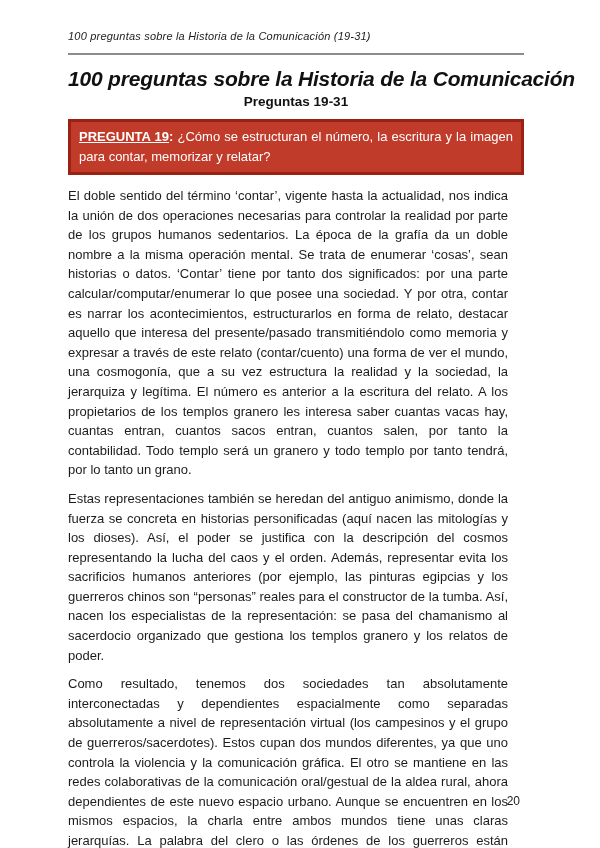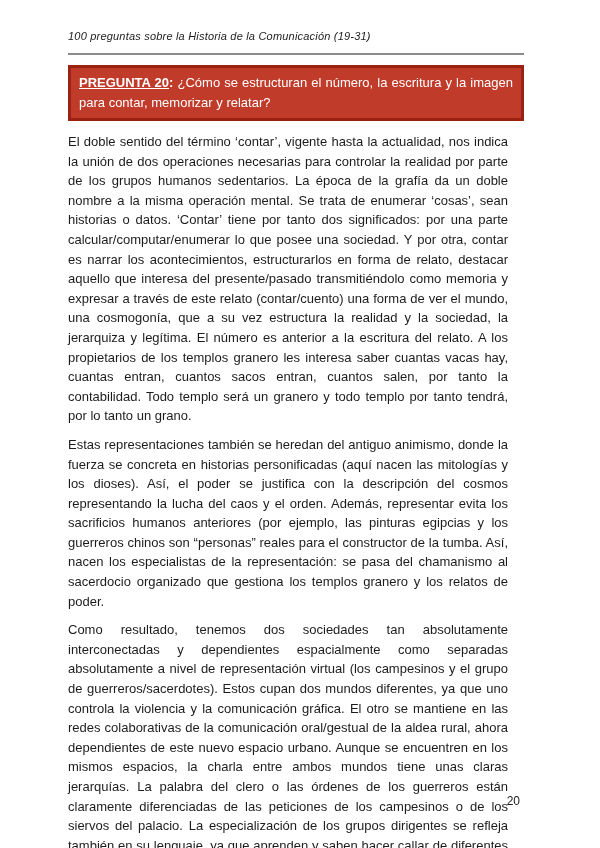--- a/index.html
+++ b/index.html
@@ -83,23 +83,25 @@
 </style>
 </head>
 <body>
 
 <div class="page">
 
   <div class="running-header">100 preguntas sobre la Historia de la Comunicación (19-31)</div>
 
   <hr class="header-rule">
 
+  <h1 class="doc-title">100 preguntas sobre la Historia de la Comunicación</h1>
 
+  <div class="doc-subtitle">Preguntas 19-31</div>
 
-  <div class="question-box" style="background-color: rgb(193, 59, 43); border-color: rgb(155, 34, 19); color: rgb(255, 255, 255);"><span class="question-label">PREGUNTA 20</span><span class="question-colon">:</span><span> ¿Cómo se estructuran el número, la escritura y la imagen para contar, memorizar y relatar?</span></div>
+  <div class="question-box" style="background-color: rgb(193, 59, 43); border-color: rgb(155, 34, 19); color: rgb(255, 255, 255);"><span class="question-label">PREGUNTA 19</span><span class="question-colon">:</span><span> ¿Cómo se estructuran el número, la escritura y la imagen para contar, memorizar y relatar?</span></div>
 
   <div class="body-text">
     <p>El doble sentido del término ‘contar’, vigente hasta la actualidad, nos indica la unión de dos operaciones necesarias para controlar la realidad por parte de los grupos humanos sedentarios. La época de la grafía da un doble nombre a la misma operación mental. Se trata de enumerar ‘cosas’, sean historias o datos. ‘Contar’ tiene por tanto dos significados: por una parte calcular/computar/enumerar lo que posee una sociedad. Y por otra, contar es narrar los acontecimientos, estructurarlos en forma de relato, destacar aquello que interesa del presente/pasado transmitiéndolo como memoria y expresar a través de este relato (contar/cuento) una forma de ver el mundo, una cosmogonía, que a su vez estructura la realidad y la sociedad, la jerarquiza y legítima. El número es anterior a la escritura del relato. A los propietarios de los templos granero les interesa saber cuantas vacas hay, cuantas entran, cuantos sacos entran, cuantos salen, por tanto la contabilidad. Todo templo será un granero y todo templo por tanto tendrá, por lo tanto un grano.</p>
     <p>Estas representaciones también se heredan del antiguo animismo, donde la fuerza se concreta en historias personificadas (aquí nacen las mitologías y los dioses). Así, el poder se justifica con la descripción del cosmos representando la lucha del caos y el orden. Además, representar evita los sacrificios humanos anteriores (por ejemplo, las pinturas egipcias y los guerreros chinos son “personas” reales para el constructor de la tumba. Así, nacen los especialistas de la representación: se pasa del chamanismo al sacerdocio organizado que gestiona los templos granero y los relatos de poder.</p>
     <p>Como resultado, tenemos dos sociedades tan absolutamente interconectadas y dependientes espacialmente como separadas absolutamente a nivel de representación virtual (los campesinos y el grupo de guerreros/sacerdotes). Estos cupan dos mundos diferentes, ya que uno controla la violencia y la comunicación gráfica. El otro se mantiene en las redes colaborativas de la comunicación oral/gestual de la aldea rural, ahora dependientes de este nuevo espacio urbano. Aunque se encuentren en los mismos espacios, la charla entre ambos mundos tiene unas claras jerarquías. La palabra del clero o las órdenes de los guerreros están claramente diferenciadas de las peticiones de los campesinos o de los siervos del palacio. La especialización de los grupos dirigentes se refleja también en su lenguaje, ya que aprenden y saben hacer callar de diferentes maneras.</p>
   </div>
 
   <div class="page-number">20</div>
 
 </div>

